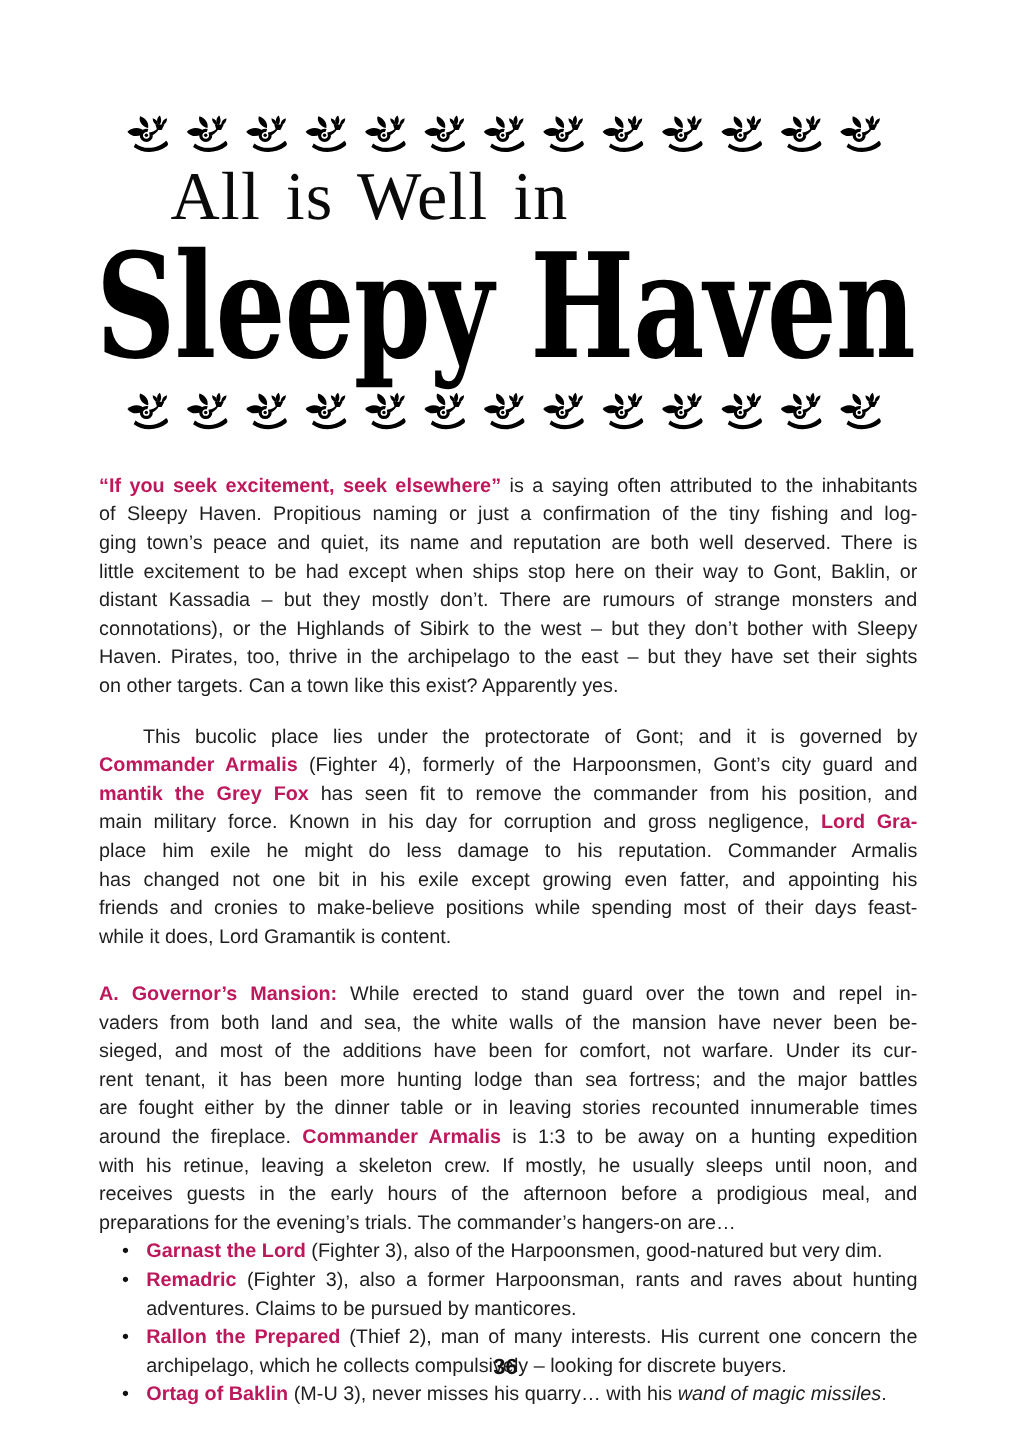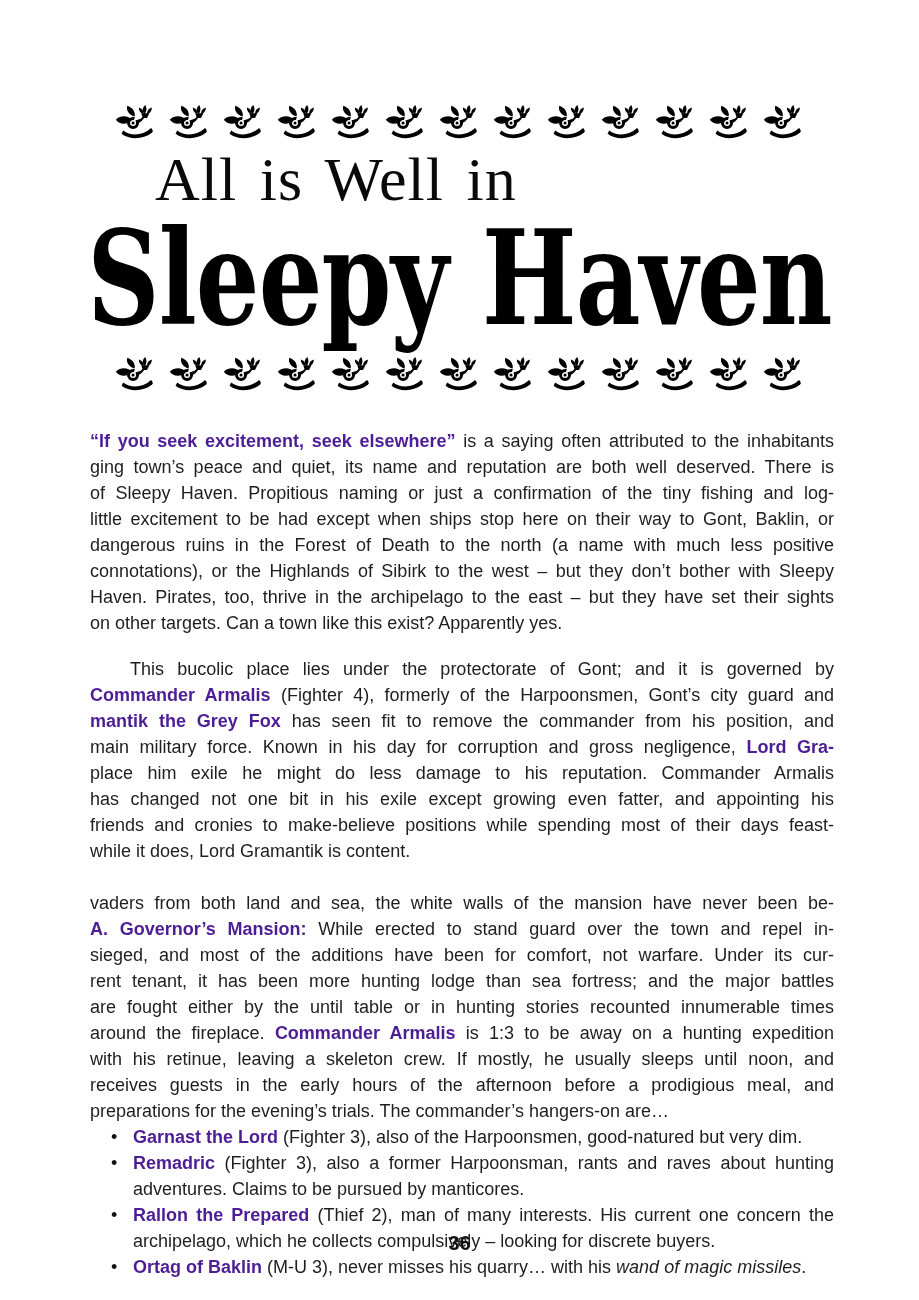--- a/index.html
+++ b/index.html
@@ -42,21 +42,21 @@
   }
   .line { min-height: 26px; }
   .jl { text-align: justify; text-align-last: justify; }
   .ind { text-indent: 40px; margin-top: 20px; }
   .spacer { height: 26px; }
   .bullet-item { position: relative; padding-left: 43px; }
   .bullet-dot {
     position: absolute; left: 21px; top: 0;
     font-size: 18px; line-height: 26px; color:#111;
   }
-  .body b { color: #4c1d95; }
+  .body b { color: #be185d; }
   .page-number {
     position: absolute; top: 1232px; left: 0; width: 100%;
     text-align: center; font-weight: bold; font-size: 20px; color: #111;
   }
   .defs { position:absolute; width:0; height:0; overflow:hidden; }
 </style>
 </head>
 <body>
 
 <svg class="defs" xmlns="http://www.w3.org/2000/svg" aria-hidden="true">
@@ -159,45 +159,45 @@
         <use href="#fleuron"></use>
       </svg>
       <svg class="orn">
         <use href="#fleuron"></use>
       </svg>
     </div>
 
   <div class="body" id="article-body">
       <div>
         <div class="line jl"><b>“If you seek excitement, seek elsewhere”</b> is a saying often attributed to the inhabitants</div>
+        <div class="line jl">of Sleepy Haven. Propitious naming or just a confirmation of the tiny fishing and log-</div>
         <div class="line jl">ging town’s peace and quiet, its name and reputation are both well deserved. There is</div>
-        <div class="line jl">of Sleepy Haven. Propitious naming or just a confirmation of the tiny fishing and log-</div>
         <div class="line jl">little excitement to be had except when ships stop here on their way to Gont, Baklin, or</div>
-        <div class="line jl">dangerous ruins in the Forest of Death to the north (a name with much less positive</div>
+        <div class="line jl">distant Kassadia – but they mostly don’t. There are rumours of strange monsters and</div>
         <div class="line jl">connotations), or the Highlands of Sibirk to the west – but they don’t bother with Sleepy</div>
         <div class="line jl">Haven. Pirates, too, thrive in the archipelago to the east – but they have set their sights</div>
         <div class="line">on other targets. Can a town like this exist? Apparently yes.</div>
       </div>
       <div>
         <div class="line jl ind">This bucolic place lies under the protectorate of Gont; and it is governed by</div>
         <div class="line jl"><b>Commander Armalis</b> (Fighter 4), formerly of the Harpoonsmen, Gont’s city guard and</div>
         <div class="line jl"><b>mantik the Grey Fox</b> has seen fit to remove the commander from his position, and</div>
         <div class="line jl">main military force. Known in his day for corruption and gross negligence, <b>Lord Gra-</b></div>
         <div class="line jl">place him exile he might do less damage to his reputation. Commander Armalis</div>
         <div class="line jl">has changed not one bit in his exile except growing even fatter, and appointing his</div>
         <div class="line jl">friends and cronies to make-believe positions while spending most of their days feast-</div>
         <div class="line">while it does, Lord Gramantik is content.</div>
       </div>
       <div class="spacer"></div>
       <div>
+        <div class="line jl"><b>A. Governor’s Mansion:</b> While erected to stand guard over the town and repel in-</div>
         <div class="line jl">vaders from both land and sea, the white walls of the mansion have never been be-</div>
-        <div class="line jl"><b>A. Governor’s Mansion:</b> While erected to stand guard over the town and repel in-</div>
         <div class="line jl">sieged, and most of the additions have been for comfort, not warfare. Under its cur-</div>
         <div class="line jl">rent tenant, it has been more hunting lodge than sea fortress; and the major battles</div>
-        <div class="line jl">are fought either by the until table or in hunting stories recounted innumerable times</div>
+        <div class="line jl">are fought either by the dinner table or in leaving stories recounted innumerable times</div>
         <div class="line jl">around the fireplace. <b>Commander Armalis</b> is 1:3 to be away on a hunting expedition</div>
         <div class="line jl">with his retinue, leaving a skeleton crew. If mostly, he usually sleeps until noon, and</div>
         <div class="line jl">receives guests in the early hours of the afternoon before a prodigious meal, and</div>
         <div class="line">preparations for the evening’s trials. The commander’s hangers-on are…</div>
       </div>
       <div class="bullet-item">
         <span class="bullet-dot">•</span>
         <div class="line"><b>Garnast the Lord</b> (Fighter 3), also of the Harpoonsmen, good-natured but very dim.</div>
       </div>
       <div class="bullet-item">

